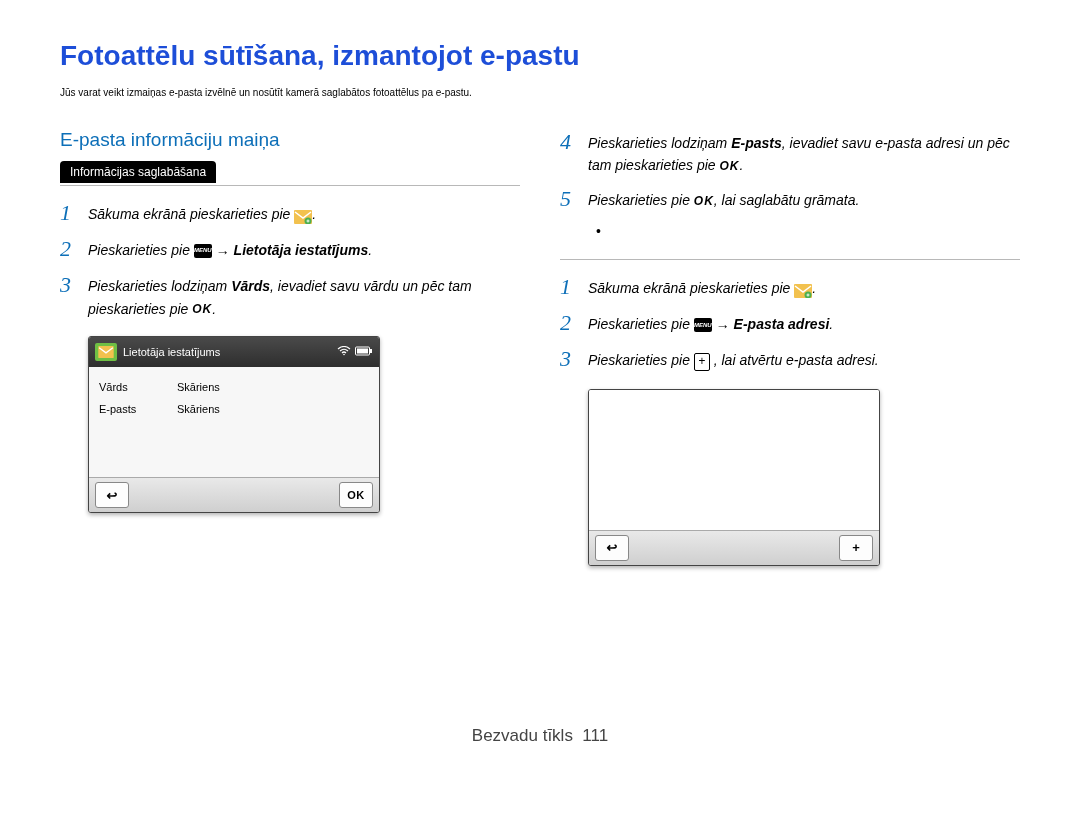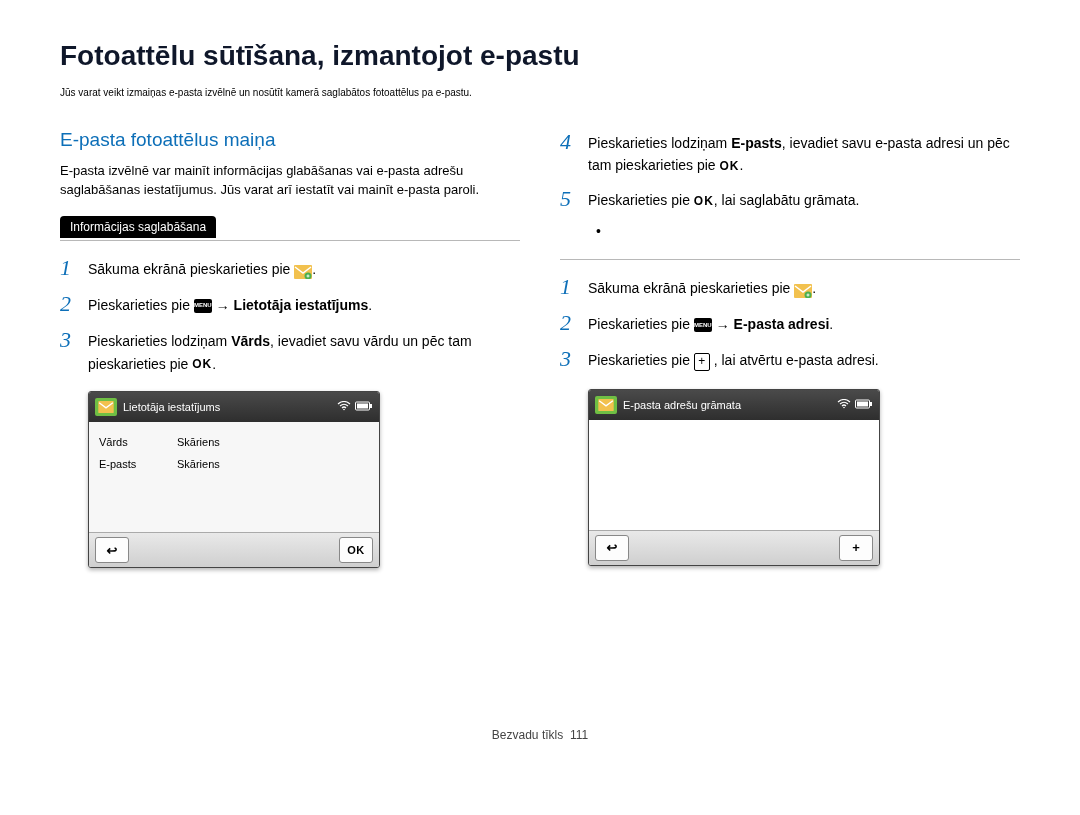--- a/index.html
+++ b/index.html
@@ -6,21 +6,21 @@
     margin: 0;
     padding: 40px 60px;
     font-family: Arial, Helvetica, sans-serif;
     font-size: 14px;
     color: #000;
     background: #fff;
     width: 1080px;
     box-sizing: border-box;
   }
   .page-title {
-    color: #0f172a;
+    color: #1d4ed8;
     font-size: 28px;
     font-weight: bold;
     margin: 0 0 14px 0;
   }
   .intro {
     font-size: 10px;
     margin: 0 0 28px 0;
     line-height: 1.45;
   }
   .columns {
@@ -70,20 +70,21 @@
     font-family: Georgia, 'Times New Roman', serif;
     font-style: italic;
     font-size: 22px;
     line-height: 1.2;
     min-width: 18px;
   }
   .step-body {
     flex: 1;
     font-size: 14px;
     padding-top: 3px;
+    font-style: italic;
   }
   .bold { font-weight: bold; }
   .ok-icon {
     font-family: Arial, sans-serif;
     font-weight: bold;
     font-size: 12px;
     letter-spacing: 1px;
     display: inline-block;
     vertical-align: middle;
   }
@@ -194,36 +195,35 @@
     border-radius: 3px;
     display: flex;
     align-items: center;
     justify-content: center;
     font-size: 13px;
     font-weight: bold;
   }
   .mock-btn.ok { font-size: 11px; letter-spacing: 0.5px;}
   .footer-page {
     text-align: center;
-    font-size: 12px;
+    font-size: 17px;
     margin-top: 160px;
     color: #444;
   }
 </style>
 </head>
 <body>
 
 <h1 class="page-title">Fotoattēlu sūtīšana, izmantojot e-pastu</h1>
 <p class="intro">Jūs varat veikt izmaiņas e-pasta izvēlnē un nosūtīt kamerā saglabātos fotoattēlus pa e-pastu.</p>
 
 <div class="columns">
 
   <div class="col">
-    <h2 class="section-title">E-pasta fotoattēlus maiņa</h2>
-    <p class="section-text">E-pasta izvēlnē var mainīt informācijas glabāšanas vai e-pasta adrešu saglabāšanas iestatījumus. Jūs varat arī iestatīt vai mainīt e-pasta paroli.</p>
+    <h2 class="section-title">E-pasta informāciju maiņa</h2>
 
     <span class="tab-label">Informācijas saglabāšana</span>
     <hr class="hr">
 
     <div class="step">
       <span class="step-num">1</span>
       <div class="step-body">
         <span>Sākuma ekrānā pieskarieties pie</span>
         <span class="email-icon">
           <svg viewBox="0 0 18 14">
@@ -345,44 +345,20 @@
       <span class="step-num">3</span>
       <div class="step-body">
         <span>Pieskarieties pie </span>
         <span class="plus-icon-inline">+</span>
         <span>, lai atvērtu e-pasta adresi.</span>
       </div>
     </div>
 
     
     <div class="mock">
-      <div class="mock-header">
-        <span class="app-icon">
-          <svg viewBox="0 0 18 14" width="16" height="12">
-              <rect width="18" height="14" rx="1" fill="#f2c14e"></rect>
-              <path d="M1 2 L9 8 L17 2" stroke="#fff" stroke-width="1.5" fill="none"></path>
-            </svg>
-        </span>
-        <span class="title">E-pasta adrešu grāmata</span>
-        <span class="sys">
-          <span>
-            <svg width="14" height="10" viewBox="0 0 14 10">
-                <path d="M1 3 Q7 -2 13 3 M3 5 Q7 1.5 11 5 M5 7 Q7 5 9 7" stroke="#fff" stroke-width="1.2" fill="none"></path>
-                <circle cx="7" cy="8.5" r="0.8" fill="#fff"></circle>
-              </svg>
-          </span>
-          <span>
-            <svg width="18" height="10" viewBox="0 0 18 10">
-                <rect x="0.5" y="1" width="14" height="8" rx="1" stroke="#fff" fill="none"></rect>
-                <rect x="2" y="2.5" width="11" height="5" fill="#fff"></rect>
-                <rect x="15" y="3" width="2" height="4" fill="#fff"></rect>
-              </svg>
-          </span>
-        </span>
-      </div>
       <div class="mock-body" style="background:#fff;"></div>
       <div class="mock-footer">
         <div class="mock-btn">↩</div>
         <div class="mock-btn">+</div>
       </div>
     </div>
 
   </div>
 </div>
 

